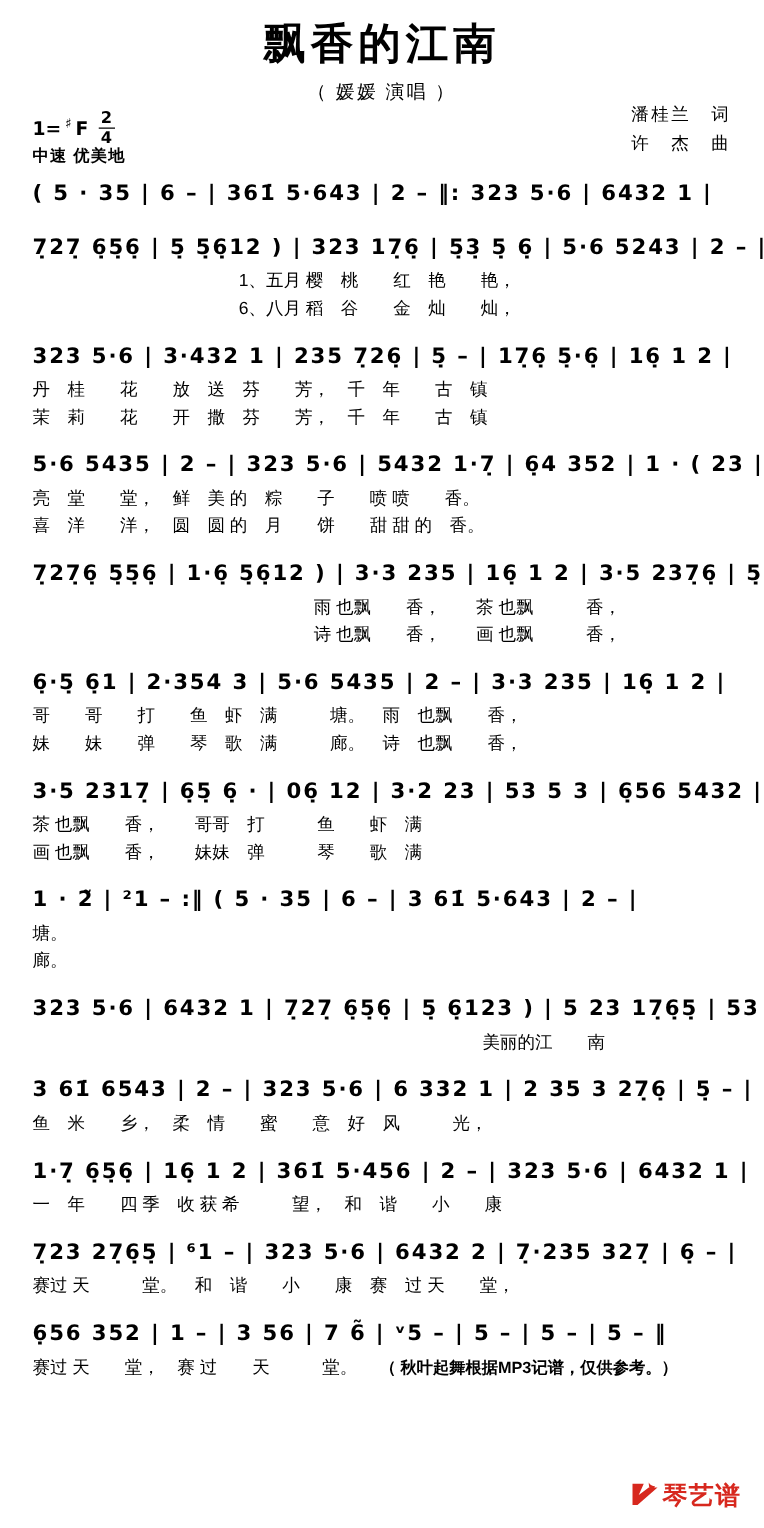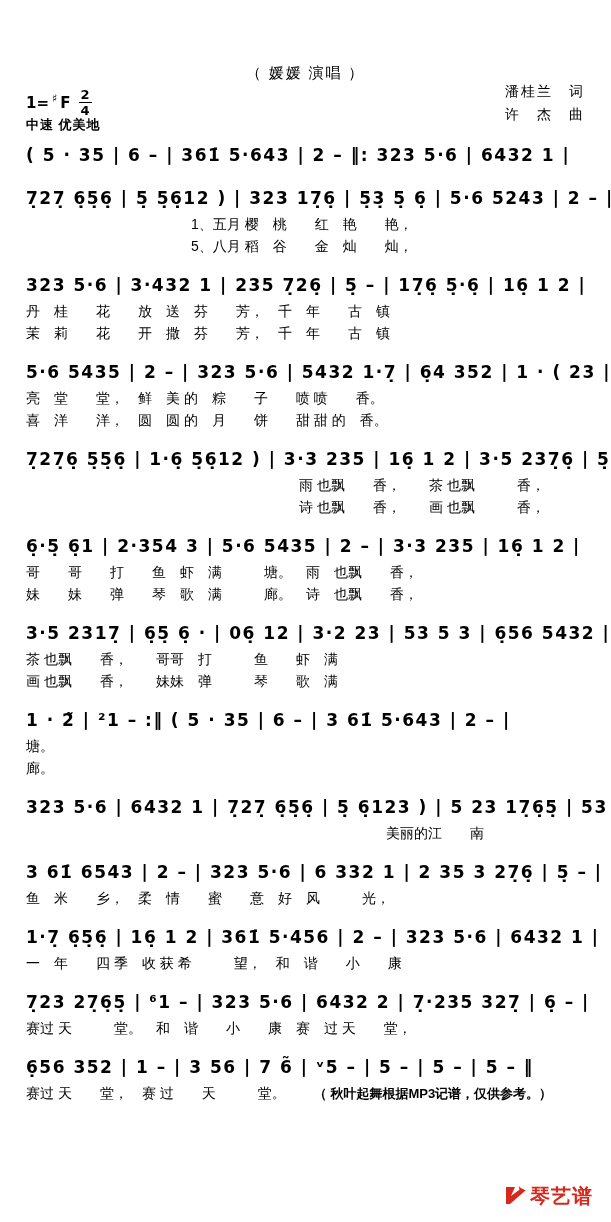--- a/index.html
+++ b/index.html
@@ -18,34 +18,35 @@
   .meter .num{border-bottom:1.5px solid #000;padding:0 2px 1px;}
   .meter .den{padding-top:1px;}
   .tempo{position:absolute;left:26px;top:116px;font-size:13px;font-weight:bold;letter-spacing:1px;}
   .credits{position:absolute;right:26px;top:80px;text-align:right;font-size:14px;line-height:23px;letter-spacing:2px;}
   .systems{padding:0 18px 0 26px;}
   .system{margin-bottom:13px;}
   .notes{font-family:"DejaVu Sans",sans-serif;font-weight:bold;font-size:17px;
          letter-spacing:1.5px;line-height:30px;white-space:nowrap;}
   .lyr{font-size:14px;line-height:22px;white-space:nowrap;}
   .ind190{margin-left:165px;}
-  .ind250{margin-left:225px;text-align:center;}
+  .ind250{margin-left:225px;}
   .ind390{margin-left:360px;}
-  .lyrrow{display:flex;align-items:baseline;gap:16px;}
+  .lyrrow{display:flex;align-items:baseline;gap:6px;}
   .srcnote{font-size:13px;font-weight:bold;margin-left:12px;}
   .footer-logo{position:absolute;right:18px;bottom:12px;display:flex;align-items:flex-start;gap:2px;}
   .logo-text{font-size:20px;font-weight:bold;color:#d7281e;letter-spacing:1px;}
   .logo-glyph{width:24px;height:24px;display:block;}
 </style>
 </head>
 <body>
 
 <div class="page">
 
   <div class="header">
+    <div class="title">飘香的江南</div>
     <div class="subtitle">（ 媛媛 演唱 ）</div>
     <div class="keyblock">
       <span>1=</span>
         <span class="accidental">♯</span>
         <span>F</span>
       <span class="meter">
         <span class="num">2</span>
         <span class="den">4</span>
       </span>
     </div>
@@ -58,21 +59,21 @@
 
   <div class="systems">
 
     <div class="system">
       <div class="notes">( 5 · 35 | 6 – | 361̇ 5·643 | 2 – ‖: 323 5·6 | 6432 1 |</div>
     </div>
 
     <div class="system">
       <div class="notes">7̣27̣ 6̣5̣6̣ | 5̣ 5̣6̣12 ) | 323 17̣6̣ | 5̣3̣ 5̣ 6̣ | 5·6 5243 | 2 – |</div>
       <div class="lyr ind190">1、五月 樱　桃　　红　艳　　艳，</div>
-      <div class="lyr ind190">5、八月 稻　谷　　金　灿　　灿，</div>
+      <div class="lyr ind190">6、八月 稻　谷　　金　灿　　灿，</div>
     </div>
 
     <div class="system">
       <div class="notes">323 5·6 | 3·432 1 | 235 7̣26̣ | 5̣ – | 17̣6̣ 5̣·6̣ | 16̣ 1 2 |</div>
       <div class="lyr">丹　桂　　花　　放　送　芬　　芳，　千　年　　古　镇</div>
       <div class="lyr">茉　莉　　花　　开　撒　芬　　芳，　千　年　　古　镇</div>
     </div>
 
     <div class="system">
       <div class="notes">5·6 5435 | 2 – | 323 5·6 | 5432 1·7̣ | 6̣4 352 | 1 · ( 23 |</div>

